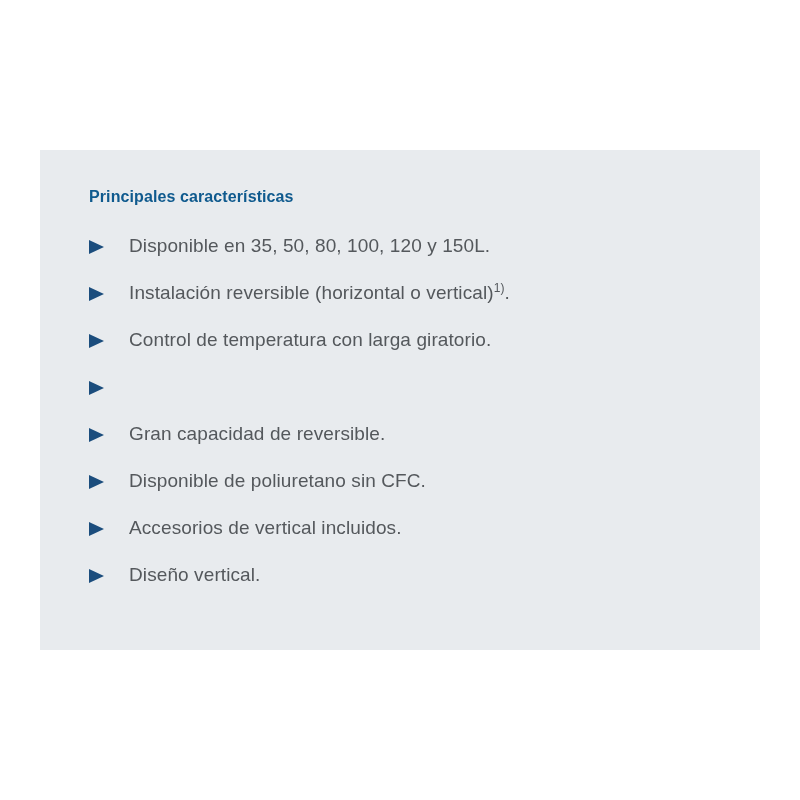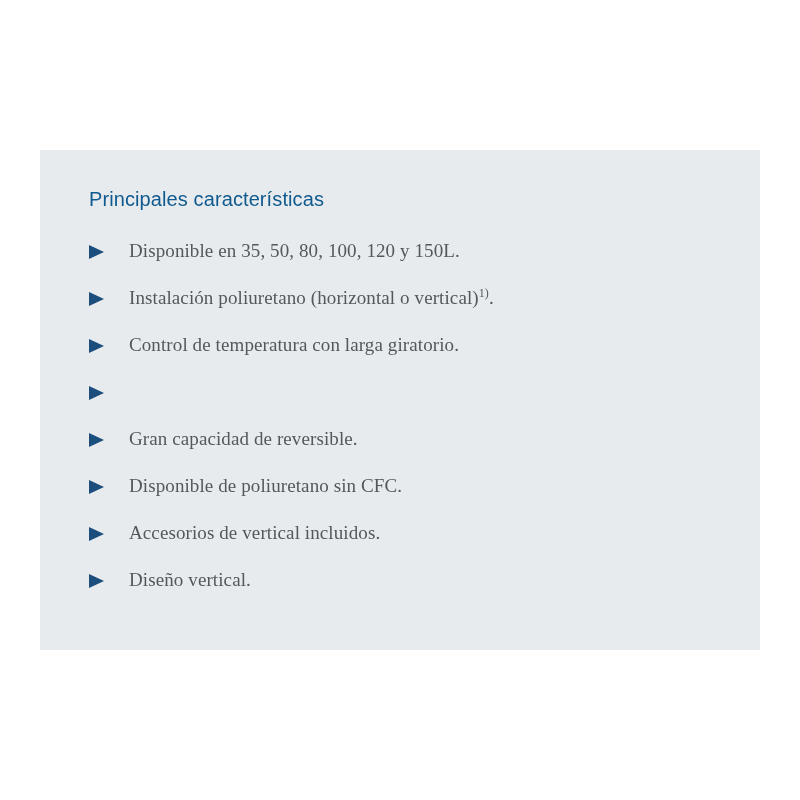--- a/index.html
+++ b/index.html
@@ -20,22 +20,22 @@
   }
   .panel{
     position:absolute;
     left:40px;top:150px;
     width:720px;height:500px;
     background:var(--panel-bg);
     padding:38px 30px 0 49px;
   }
   .panel-title{
     margin:0 0 28px 0;
-    font-size:20px;
-    font-weight:normal;
+    font-size:16px;
+    font-weight:bold;
     letter-spacing:0.1px;
     color:var(--title-blue);
   }
   .feature-list{
     display:flex;
     flex-direction:column;
   }
   .item{
     display:flex;
     align-items:center;
@@ -49,21 +49,20 @@
     border-top:7px solid transparent;
     border-bottom:7px solid transparent;
     margin-right:25px;
     margin-top:1px;
   }
   .item-text{
     font-size:19px;
     color:var(--body-text);
     letter-spacing:0.1px;
     white-space:nowrap;
-    font-family:Liberation Serif, serif;
   }
   .item-text sup{
     font-size:12px;
     line-height:0;
     vertical-align:super;
   }
 </style>
 </head>
 <body>
 
@@ -72,21 +71,21 @@
 
   <div class="feature-list">
 
     <div class="item">
       <span class="bullet"></span>
       <span class="item-text"><span>Disponible en 35, 50, 80, 100, 120 y 150L.</span><sup></sup><span></span></span>
     </div>
 
     <div class="item">
       <span class="bullet"></span>
-      <span class="item-text"><span>Instalación poliuretano (horizontal o vertical)</span><sup>1)</sup><span>.</span></span>
+      <span class="item-text"><span>Instalación reversible (horizontal o vertical)</span><sup>1)</sup><span>.</span></span>
     </div>
 
 
     <div class="item">
       <span class="bullet"></span>
       <span class="item-text"><span>Control de temperatura con larga giratorio.</span><sup></sup><span></span></span>
     </div>
 
     <div class="item">
       <span class="bullet"></span>

